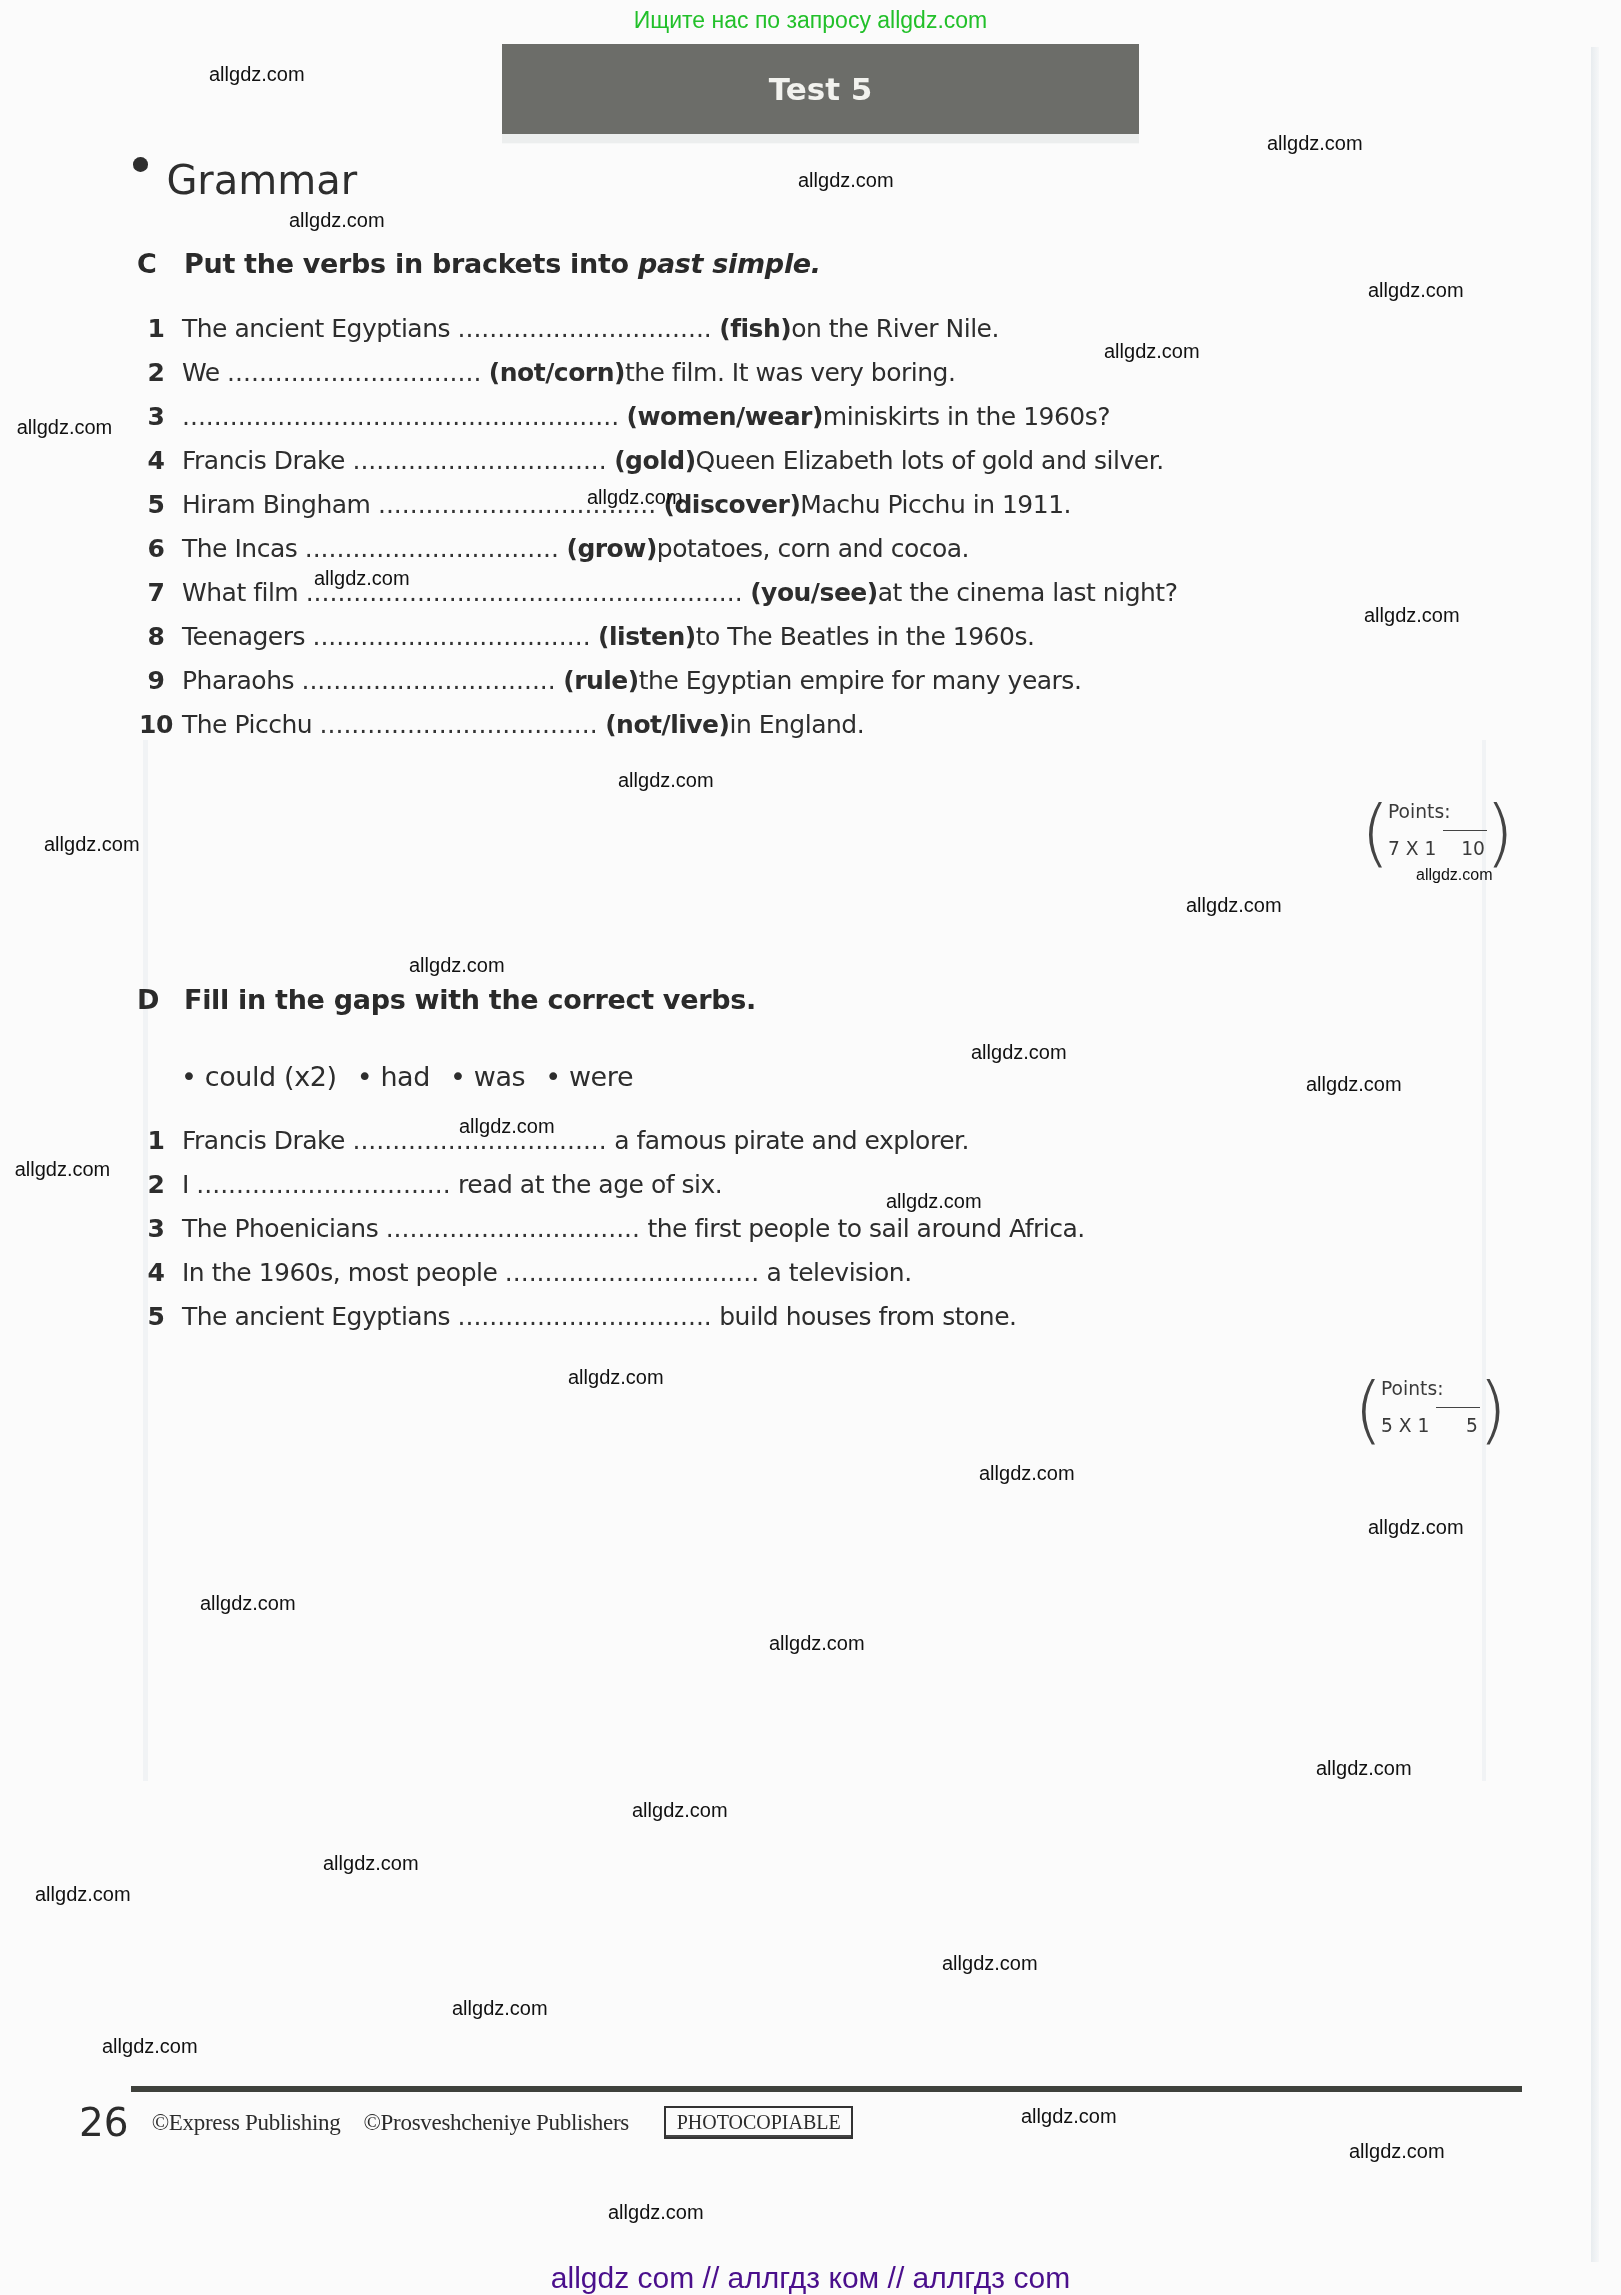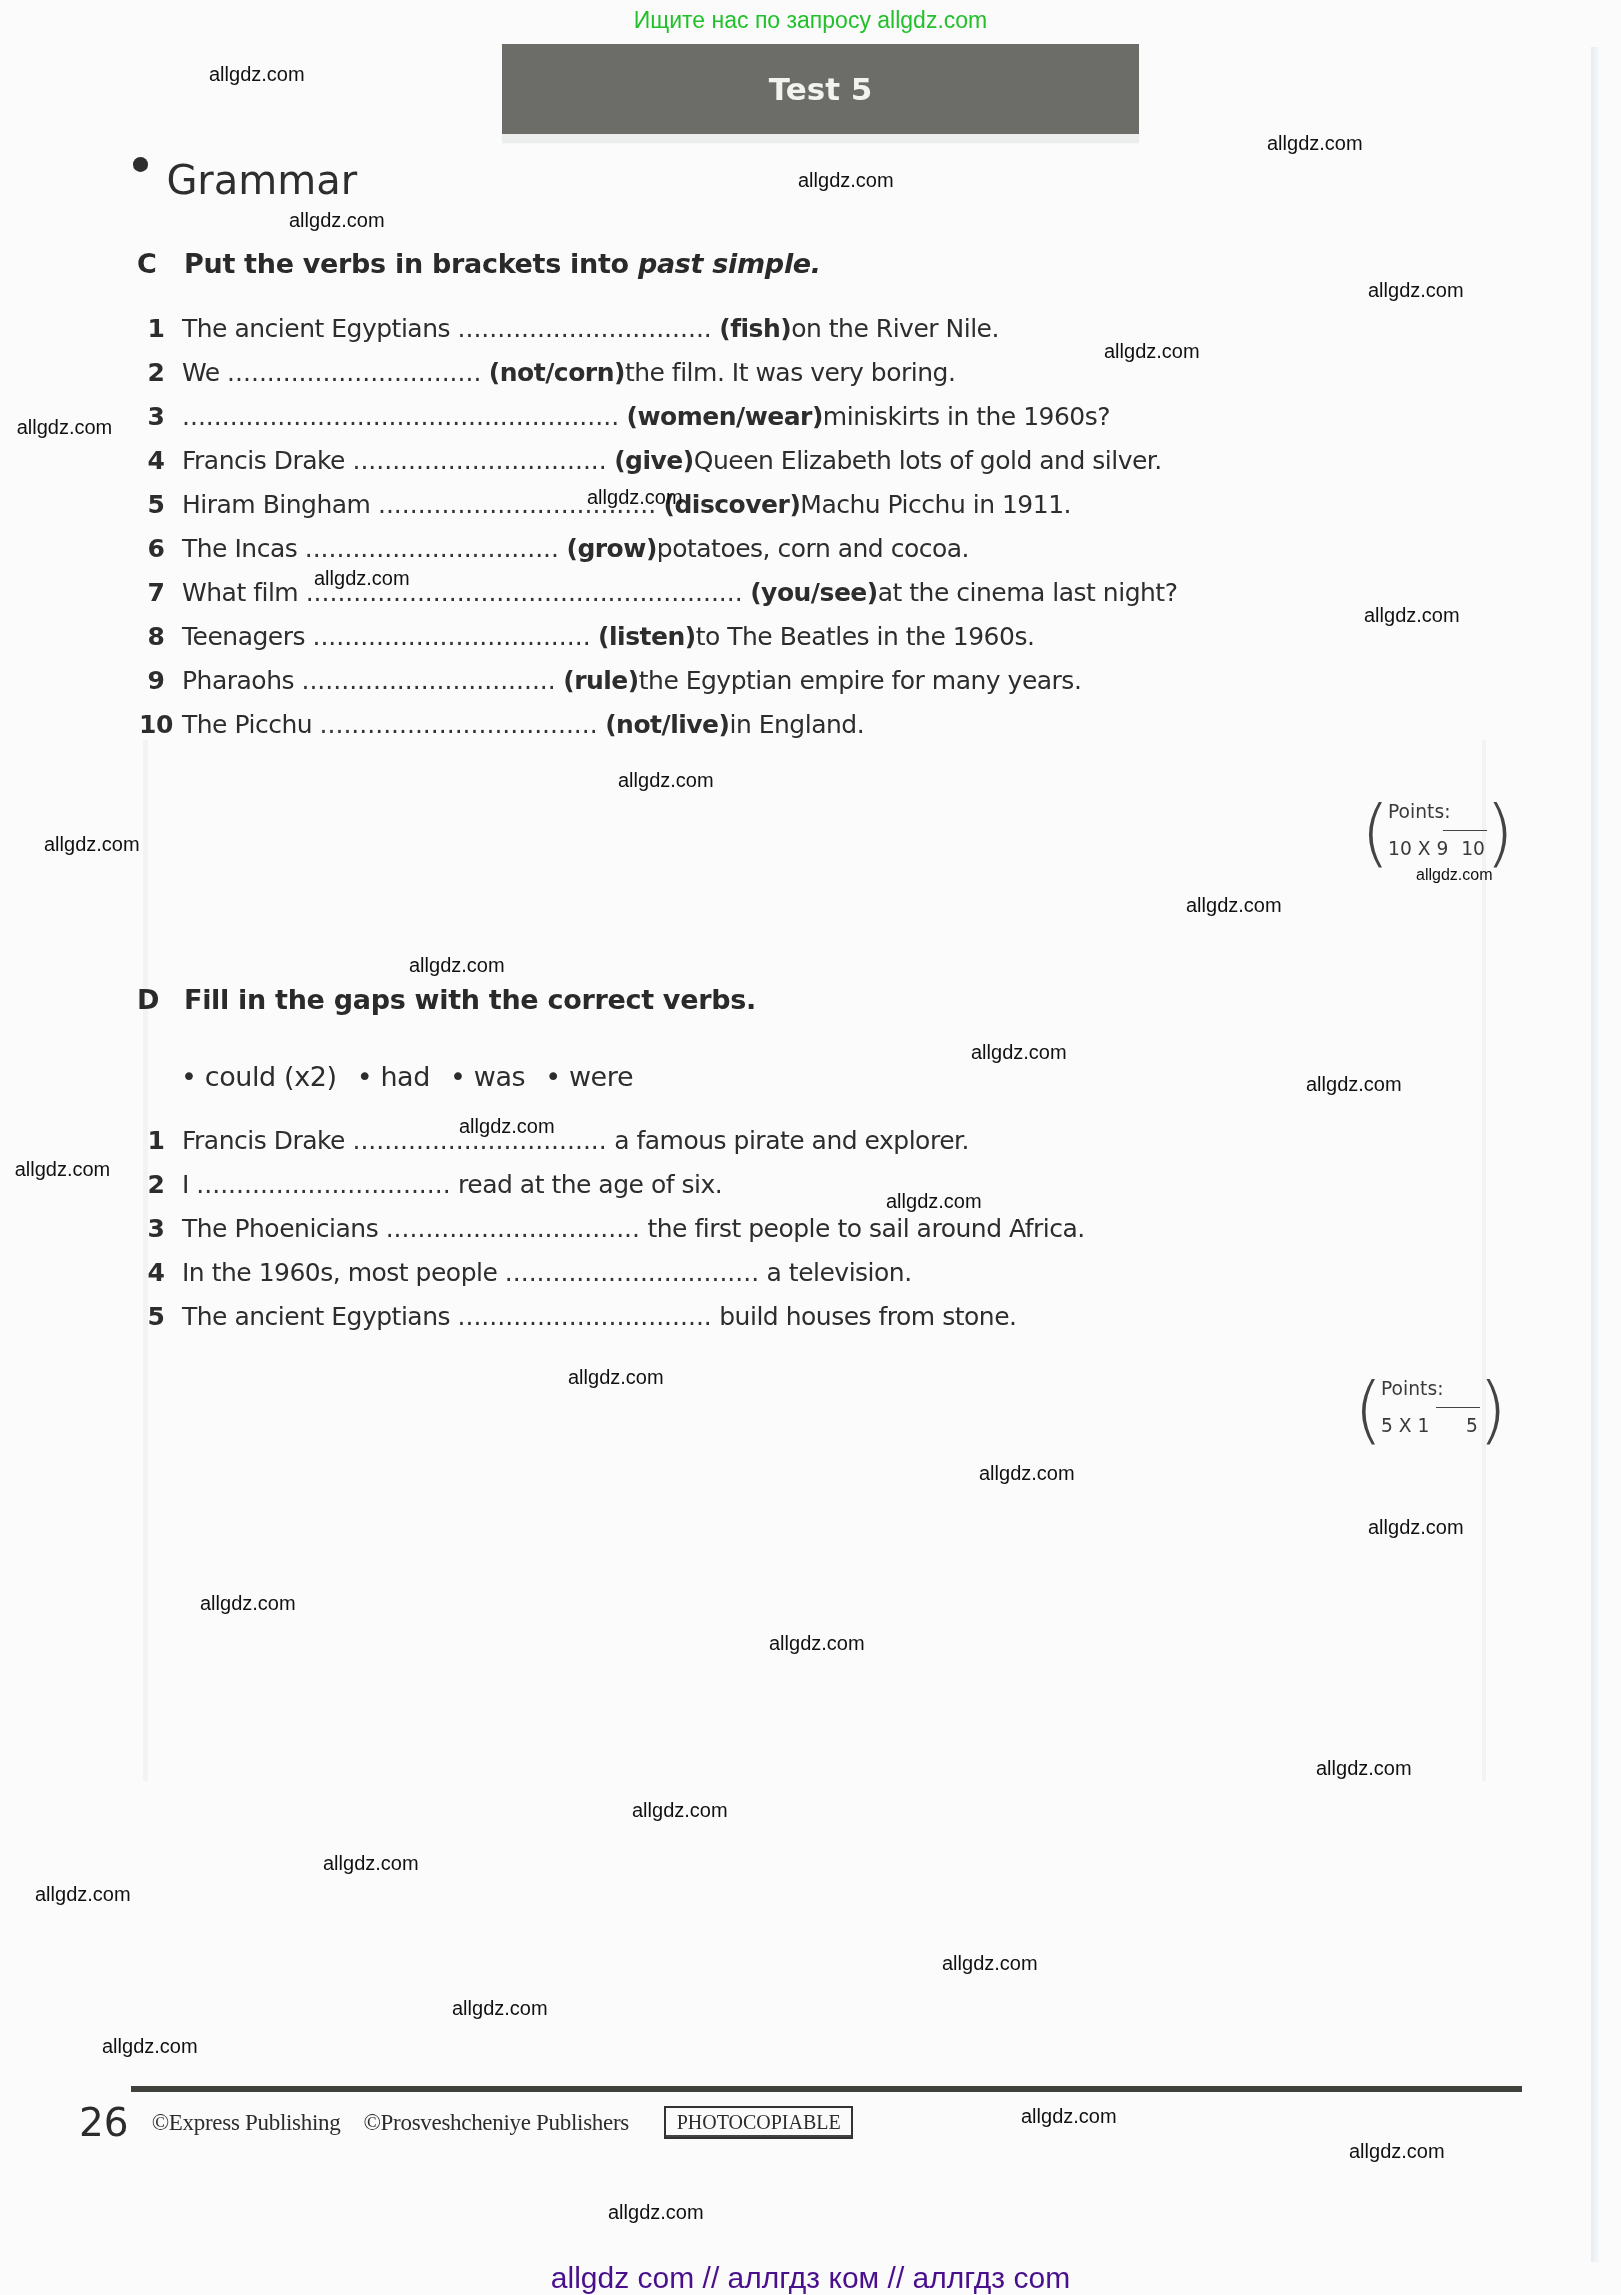--- a/index.html
+++ b/index.html
@@ -117,21 +117,21 @@
 <div class="item" style="top:358px;">
   <span class="num">2</span>
   <span>We </span>&nbsp;<span class="gap">................................ </span>&nbsp;<b>(not/corn)</b><span> the film. It was very boring.</span>
 </div>
 <div class="item" style="top:402px;">
   <span class="num">3</span>
   <span></span><span class="gap">....................................................... </span>&nbsp;<b>(women/wear)</b><span> miniskirts in the 1960s?</span>
 </div>
 <div class="item" style="top:446px;">
   <span class="num">4</span>
-  <span>Francis Drake </span>&nbsp;<span class="gap">................................ </span>&nbsp;<b>(give)</b><span> Queen Elizabeth lots of gold and silver.</span>
+  <span>Francis Drake </span>&nbsp;<span class="gap">................................ </span>&nbsp;<b>(gold)</b><span> Queen Elizabeth lots of gold and silver.</span>
 </div>
 <div class="item" style="top:490px;">
   <span class="num">5</span>
   <span>Hiram Bingham </span>&nbsp;<span class="gap">................................... </span>&nbsp;<b>(discover)</b><span> Machu Picchu in 1911.</span>
 </div>
 <div class="item" style="top:534px;">
   <span class="num">6</span>
   <span>The Incas </span>&nbsp;<span class="gap">................................ </span>&nbsp;<b>(grow)</b><span> potatoes, corn and cocoa.</span>
 </div>
 <div class="item" style="top:578px;">
@@ -147,21 +147,21 @@
   <span>Pharaohs </span>&nbsp;<span class="gap">................................ </span>&nbsp;<b>(rule)</b><span> the Egyptian empire for many years.</span>
 </div>
 <div class="item" style="top:710px;">
   <span class="num">10</span>
   <span>The Picchu </span>&nbsp;<span class="gap">................................... </span>&nbsp;<b>(not/live)</b><span> in England.</span>
 </div>
 
 <div class="points" style="left:1361px; top:801px;">
   <span class="paren l">(</span>
   <span class="lbl">Points:</span>
-  <span class="mul">10 X 9</span>
+  <span class="mul">7 X 1</span>
   <span class="line"></span>
   <span class="total">10</span>
   <span class="paren r">)</span>
 </div>
 
 <div class="exercise-heading" style="top:984px;">
   <span class="letter">D</span>
   <span>Fill in the gaps with the correct verbs.</span>
 </div>
 

